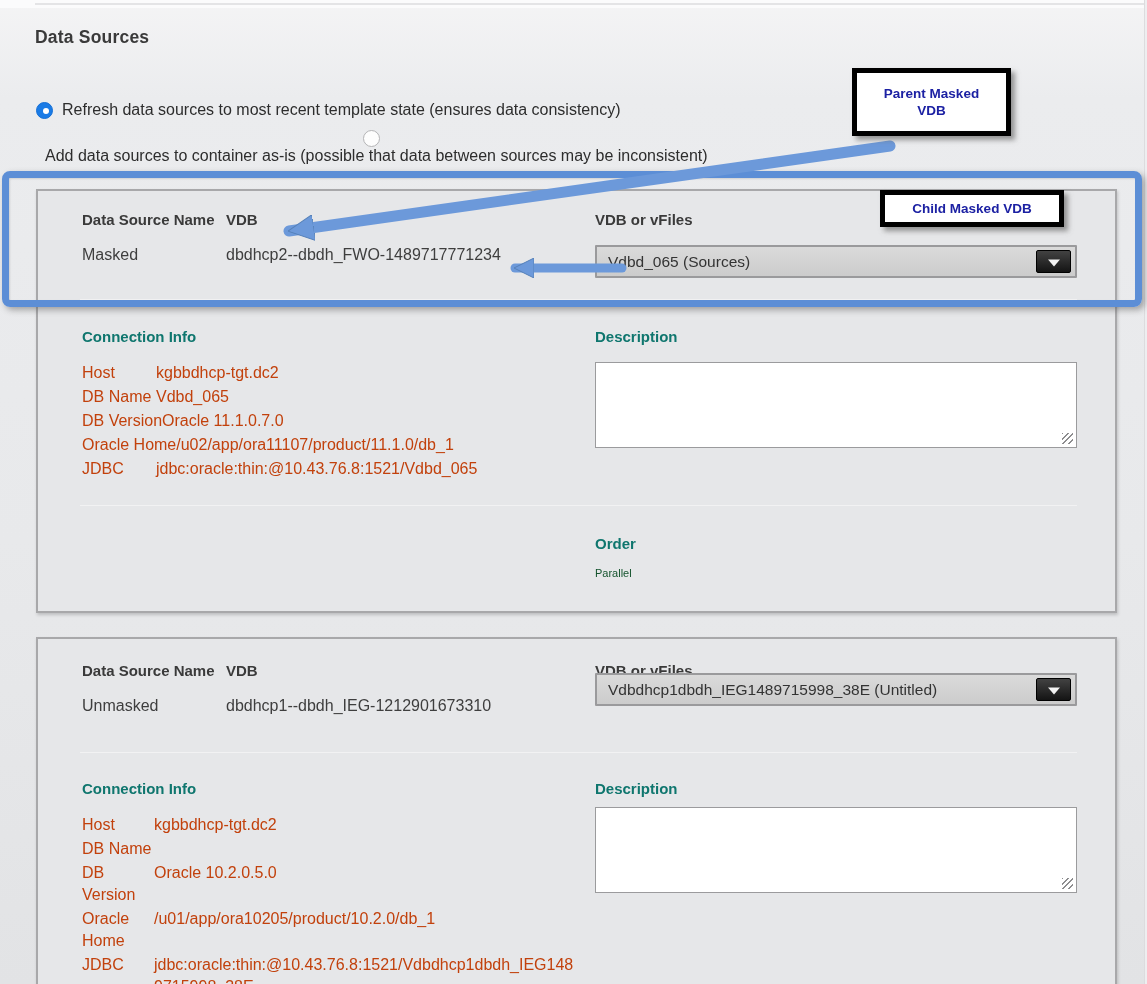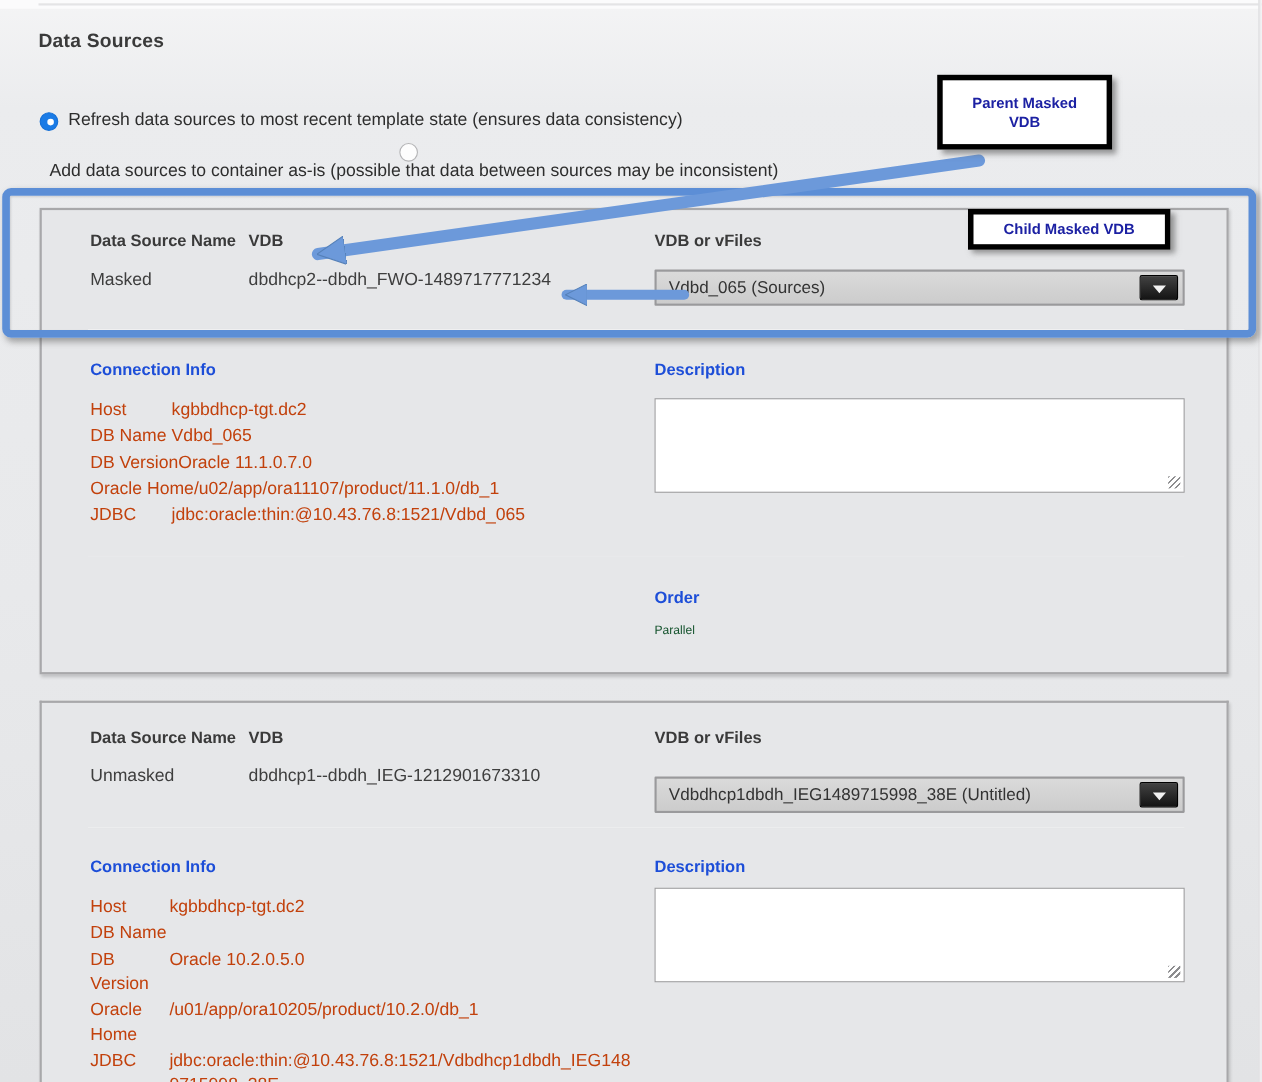--- a/index.html
+++ b/index.html
@@ -36,21 +36,21 @@
               border:2px solid #9a9a9c; border-radius:1px; cursor:pointer; }
   .dd-text { position:absolute; left:11px; top:0; height:29px; line-height:29px; font-size:15.5px; color:#333; white-space:nowrap; }
   .dd-btn { position:absolute; right:4px; top:3px; width:35px; height:23px; border:1px solid #000;
             border-radius:2px; background:linear-gradient(180deg,#424242,#141414); cursor:pointer; }
   .dd-caret { position:absolute; left:50%; top:50%; transform:translate(-50%,-35%);
               width:0; height:0; border-left:6px solid transparent; border-right:6px solid transparent;
               border-top:7px solid #f2f2f2; }
 
   .divider { position:absolute; left:42px; width:997px; height:1px; background:#d3d4d6; border-bottom:1px solid #f2f2f3; }
 
-  .section-title { position:absolute; font-size:15px; font-weight:bold; color:#1d4ed8; }
+  .section-title { position:absolute; font-size:15px; font-weight:bold; color:#0f766e; }
 
   .conn-rows { position:absolute; left:44px; }
   .conn-row { display:flex; margin-bottom:2px; font-size:16px; line-height:22px; color:#c2410c; }
   .panel1 .conn-label { min-width:74px; white-space:nowrap; }
   .panel2 .conn-label { width:72px; flex:0 0 72px; }
   .conn-value { width:412px; word-break:break-all; }
 
   .desc-area { position:absolute; left:557px; width:482px; height:86px; background:#ffffff;
                border:1px solid #9b9b9d; resize:none; font-family:"Liberation Sans",sans-serif; font-size:14px; outline:none; }
   .resize-handle { position:absolute; width:11px; height:11px; pointer-events:none;
@@ -141,21 +141,21 @@
     <div class="order-value" style="top:376px;">Parallel</div>
   </div>
 
   <div class="panel panel2">
     <div class="col-header" style="left:44px; top:23px;">Data Source Name</div>
     <div class="col-header" style="left:188px; top:23px;">VDB</div>
     <div class="cell-value" style="left:44px; top:58px;">Unmasked</div>
     <div class="cell-value" style="left:188px; top:58px;">dbdhcp1--dbdh_IEG-1212901673310</div>
 
     <div class="col-header" style="left:557px; top:23px;">VDB or vFiles</div>
-    <div class="dropdown" style="top:67px;text-align:center;">
+    <div class="dropdown" style="top:34px;text-align:center;">
       <span class="dd-text">Vdbdhcp1dbdh_IEG1489715998_38E (Untitled)</span>
       <span class="dd-btn">
         <span class="dd-caret"></span>
       </span>
     </div>
 
     <div class="divider" style="top:113px;"></div>
 
     <div class="section-title" style="left:44px; top:141px;">Connection Info</div>
     <div class="conn-rows" style="top:175px;">

